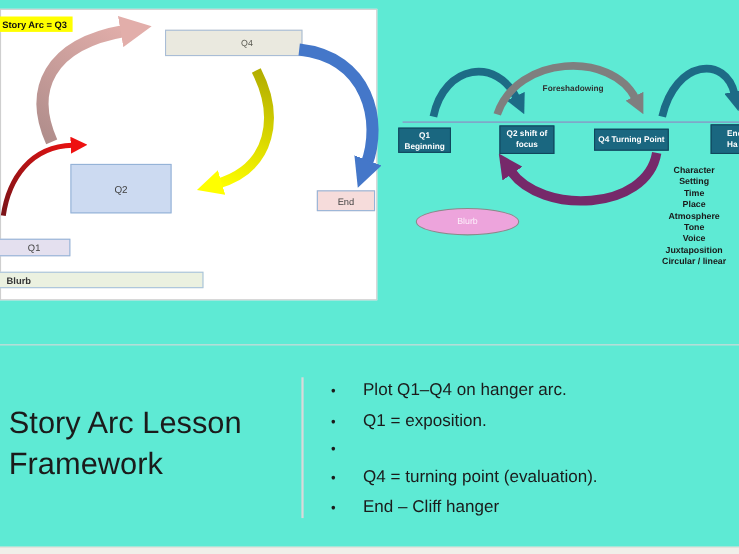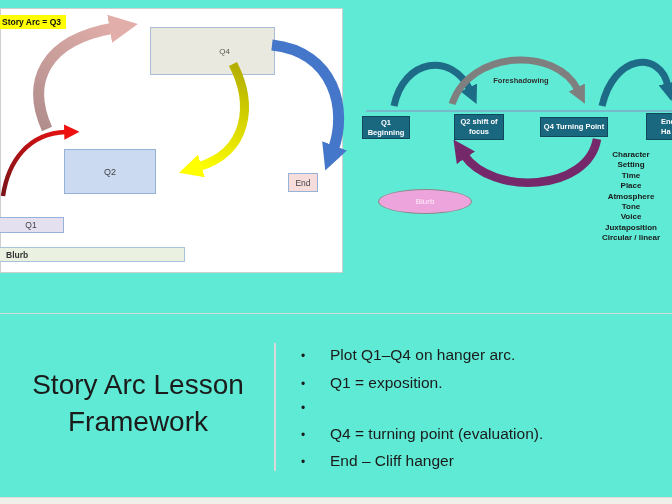--- a/index.html
+++ b/index.html
@@ -5,45 +5,45 @@
   html,body{margin:0;padding:0;background:#ffffff;}
   .page{position:relative;width:672px;height:504px;overflow:hidden;background:#5eead4;
         font-family:"Liberation Sans", sans-serif;}
   .abs{position:absolute;}
   
   .left-figure{left:0;top:8px;width:341px;height:263px;border:1px solid #cfcfcf;background:#ffffff;}
   .hl-label{left:-4px;top:15px;background:#ffff00;color:#111;font-size:8.5px;font-weight:bold;
             padding:2px 5px 2px 6px;white-space:nowrap;}
   .dbox{box-sizing:border-box;border:1px solid #95b3d7;display:flex;align-items:center;
         justify-content:center;color:#444;font-size:8.5px;}
-  .q4-box{left:150px;top:27px;width:125px;height:48px;background:#eae9df;border-color:#a9bdd6;color:#5a5a52;font-size:8px;padding-left:24px;}
+  .q4-box{left:150px;top:27px;width:125px;height:24px;background:#eae9df;border-color:#a9bdd6;color:#5a5a52;font-size:8px;padding-left:24px;}
   .q2-box{left:64px;top:149px;width:92px;height:45px;background:#ccdaf1;font-size:9px;color:#3f3f3f;}
   .q1-box{left:-2px;top:217px;width:66px;height:16px;background:#e4e0ef;}
-  .end-box{left:288px;top:173px;width:30px;height:19px;background:#f6dcdb;text-align:center;}
+  .end-box{left:288px;top:173px;width:53px;height:19px;background:#f6dcdb;text-align:center;}
   .blurb-bar{left:-2px;top:247px;width:187px;height:15px;background:#ebf1e0;border-color:#a8c3dc;
              justify-content:flex-start;padding-left:7px;font-weight:bold;color:#333;}
   
   .tbox{box-sizing:border-box;background:#1a6780;border:1px solid #10475c;color:#ffffff;
         display:flex;align-items:center;justify-content:center;text-align:center;
         font-size:7.5px;font-weight:bold;line-height:10px;white-space:pre-line;}
   .tl-q1{left:362px;top:116px;width:48px;height:23px;}
   .tl-q2{left:454px;top:114px;width:50px;height:26px;}
   .tl-q4{left:540px;top:117px;width:68px;height:20px;}
   .tl-end{left:646px;top:113px;width:55px;height:27px;justify-content:flex-start;
           padding-left:14px;text-align:left;}
   .foreshadow{left:486px;top:76px;width:70px;text-align:center;font-size:7.5px;
               font-weight:600;color:#303030;}
   .blurb-ellipse{left:378px;top:189px;width:92px;height:23px;background:#eda4dc;
                  border:1px solid #8a8a8a;border-radius:50%;display:flex;align-items:center;
                  justify-content:center;color:#fdeffb;font-size:8px;}
   .attr-list{left:581px;top:150px;width:100px;text-align:center;font-size:8px;font-weight:bold;
              color:#1a1a1a;line-height:10.4px;white-space:pre-line;}
   
   .h-divider{left:0;top:313px;width:672px;height:1px;background:#d9d9d9;}
-  .slide-title{left:8px;top:366px;width:260px;text-align:center;font-size:28px;line-height:37px;
+  .slide-title{left:8px;top:366px;width:260px;text-align:left;font-size:28px;line-height:37px;
                color:#1b1b1b;white-space:pre-line;}
   .v-divider{left:274px;top:343px;width:2px;height:128px;background:#d9d9d9;}
   .bullets{left:301px;top:346px;width:365px;}
   .bullet-row{display:flex;align-items:baseline;margin-bottom:9.5px;font-size:15.5px;color:#1b1b1b;}
   .bullet-dot{width:14px;font-size:12px;flex:0 0 auto;margin-right:15px;}
   .bottom-strip{left:0;top:497px;width:672px;height:7px;background:#f0efe9;border-top:1px solid #e0dfd7;}
   svg{position:absolute;left:0;top:0;pointer-events:none;}
 </style>
 </head>
 <body>

